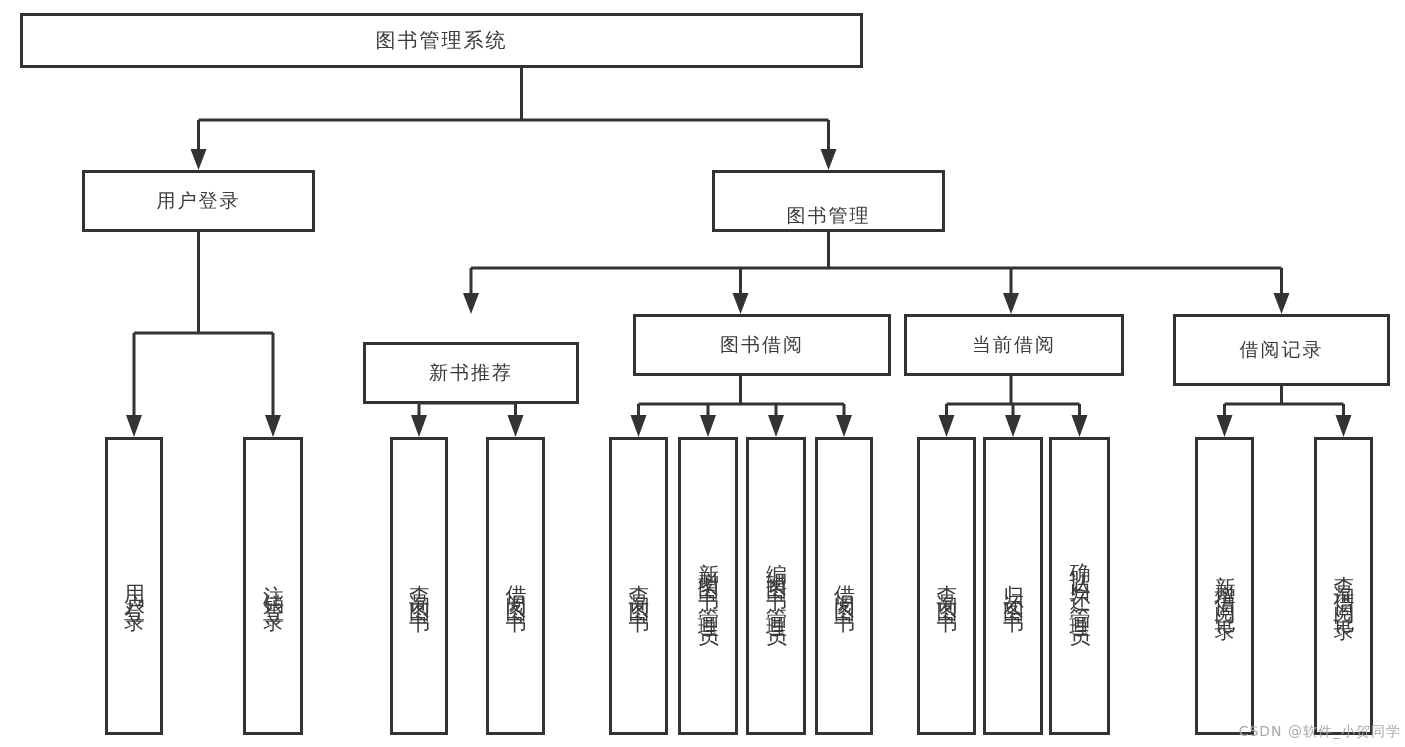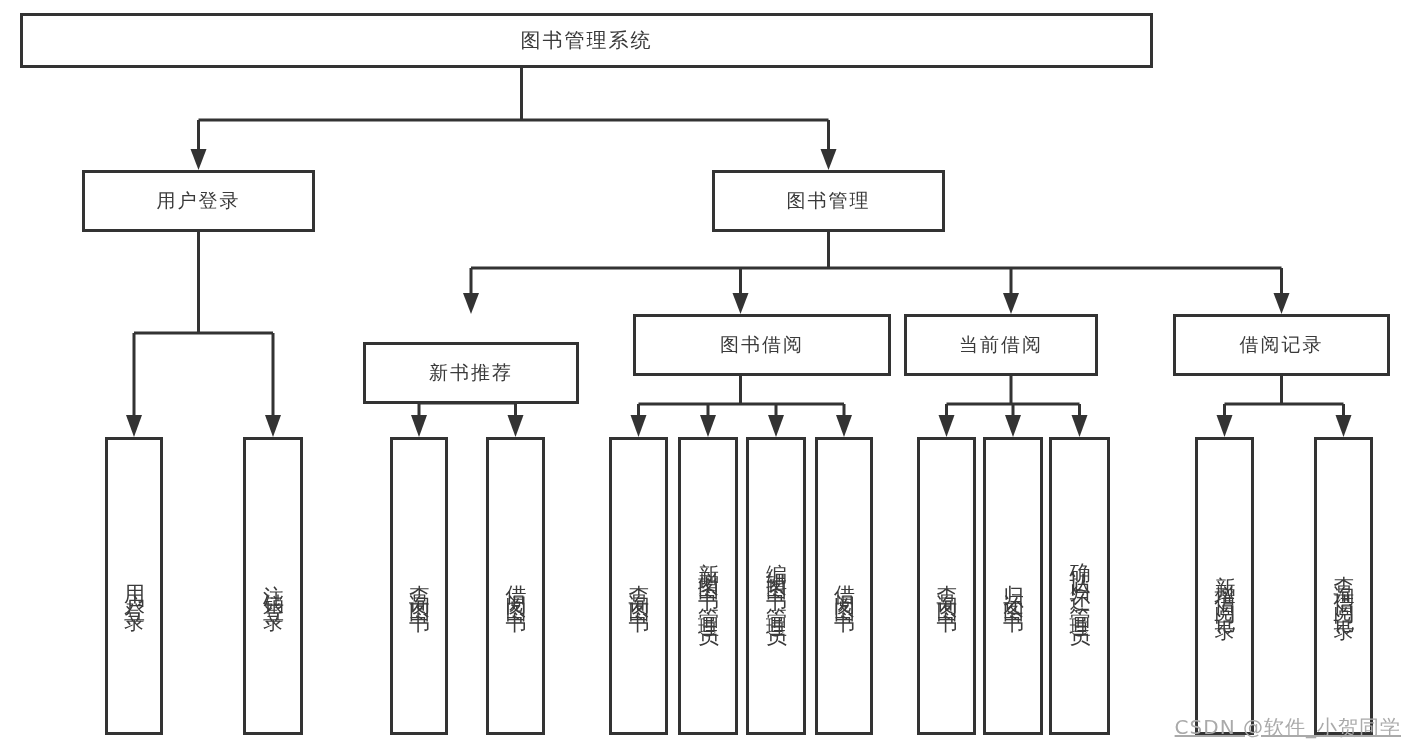--- a/index.html
+++ b/index.html
@@ -40,26 +40,25 @@
     writing-mode: vertical-rl;
     font-size: 21px;
     letter-spacing: 9px;
     line-height: 1;
     white-space: nowrap;
   }
   .watermark {
     position: absolute;
     right: 4px;
     bottom: 6px;
-    font-size: 20px;
+    font-size: 14px;
     color: #aaaaaa;
     letter-spacing: 1px;
     white-space: nowrap;
     z-index: 5;
-    text-decoration: underline;
   }
 </style>
 </head>
 <body>
 
 <div class="canvas">
 
   <svg class="connectors" viewBox="0 0 1405 747" xmlns="http://www.w3.org/2000/svg">
     <g stroke="#333333" stroke-width="3" fill="none">
       <path d="M521.5 68 V120 M198.5 120 H828.5 M198.5 120 V152 M828.5 120 V152"></path>
@@ -116,41 +115,41 @@
 
     <g stroke="#333333" stroke-width="3" fill="none">
       <path d="M1281.5 376 V404 M1224.5 404 H1343.5 M1224.5 404 V418 M1343.5 404 V418"></path>
     </g>
     <g fill="#333333" stroke="none">
       <polygon points="1216.5,415 1232.5,415 1224.5,437"></polygon>
       <polygon points="1335.5,415 1351.5,415 1343.5,437"></polygon>
     </g>
   </svg>
 
-  <div class="box h root" style="left:20px; top:13px; width:1133px; height:55px;">
+  <div class="box h root" style="left:20px; top:13px; width:843px; height:55px;">
     <span>图书管理系统</span>
   </div>
 
   <div class="box h" style="left:82px; top:170px; width:233px; height:62px;">
     <span>用户登录</span>
   </div>
-  <div class="box h" style="left:712px; top:170px; width:233px; height:62px;">
+  <div class="box h" style="left:712px; top:170px; width:233px; height:62px;align-items:flex-end;">
     <span>图书管理</span>
   </div>
 
   <div class="box h" style="left:363px; top:314px; width:216px; height:62px;margin-top:28px;">
     <span>新书推荐</span>
   </div>
   <div class="box h" style="left:633px; top:314px; width:258px; height:62px;">
     <span>图书借阅</span>
   </div>
-  <div class="box h" style="left:904px; top:314px; width:194px; height:62px;">
+  <div class="box h" style="left:904px; top:314px; width:220px; height:62px;">
     <span>当前借阅</span>
   </div>
-  <div class="box h" style="left:1173px; top:314px; width:217px; height:62px;">
+  <div class="box h" style="left:1173px; top:314px; width:217px; height:72px;">
     <span>借阅记录</span>
   </div>
 
   <div class="box v" style="left:105px; top:437px; width:58px; height:298px;">
     <span>用户登录</span>
   </div>
   <div class="box v" style="left:243px; top:437px; width:60px; height:298px;">
     <span>注销登录</span>
   </div>
 

